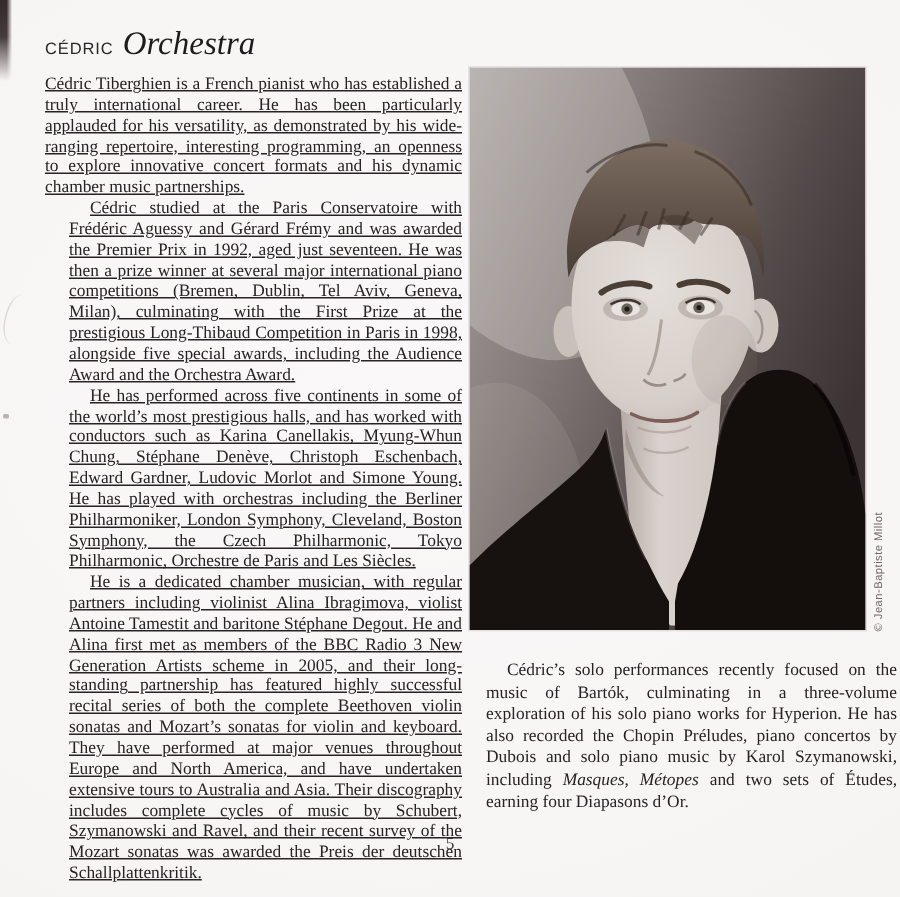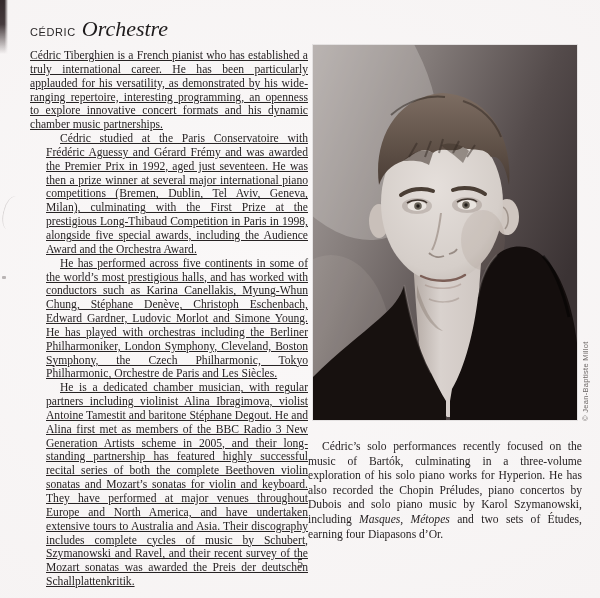--- a/index.html
+++ b/index.html
@@ -62,21 +62,21 @@
 
   .credit{
     position:absolute;left:581px;top:421px;
     transform:rotate(-90deg);transform-origin:0 0;
     font-family:"Liberation Sans", sans-serif;
     font-size:7.5px;letter-spacing:0.3px;color:#6e6967;
     white-space:nowrap;
   }
 
   .caption{
-    position:absolute;left:308px;top:440px;width:274px;
+    position:absolute;left:324px;top:440px;width:274px;
     font-size:11.6px;line-height:14.6px;
     text-align:justify;color:#272324;
     text-indent:14px;
   }
   .caption .italic{font-style:italic;}
 
   .page-number{
     position:absolute;left:0;top:557px;width:600px;
     text-align:center;font-size:11.5px;color:#3a3637;
   }
@@ -84,21 +84,21 @@
 </head>
 <body>
 
 <div class="page">
 
   <div class="scan-edge"></div>
   <div class="artifact-arc"></div>
   <div class="artifact-dot"></div>
 
   <div class="title">
-    <span class="first">CÉDRIC</span><span class="last">Orchestre</span>
+    <span class="first">CÉDRIC</span><span class="last">Orchestra</span>
   </div>
 
   <div class="bio">
     <p>Cédric Tiberghien is a French pianist who has established a truly international career. He has been particularly applauded for his versatility, as demonstrated by his wide-ranging repertoire, interesting programming, an openness to explore innovative concert formats and his dynamic chamber music partnerships.</p>
     <p class="indent">Cédric studied at the Paris Conservatoire with Frédéric Aguessy and Gérard Frémy and was awarded the Premier Prix in 1992, aged just seventeen. He was then a prize winner at several major international piano competitions (Bremen, Dublin, Tel Aviv, Geneva, Milan), culminating with the First Prize at the prestigious Long-Thibaud Competition in Paris in 1998, alongside five special awards, including the Audience Award and the Orchestra Award.</p>
     <p class="indent">He has performed across five continents in some of the world’s most prestigious halls, and has worked with conductors such as Karina Canellakis, Myung-Whun Chung, Stéphane Denève, Christoph Eschenbach, Edward Gardner, Ludovic Morlot and Simone Young. He has played with orchestras including the Berliner Philharmoniker, London Symphony, Cleveland, Boston Symphony, the Czech Philharmonic, Tokyo Philharmonic, Orchestre de Paris and Les Siècles.</p>
     <p class="indent">He is a dedicated chamber musician, with regular partners including violinist Alina Ibragimova, violist Antoine Tamestit and baritone Stéphane Degout. He and Alina first met as members of the BBC Radio 3 New Generation Artists scheme in 2005, and their long-standing partnership has featured highly successful recital series of both the complete Beethoven violin sonatas and Mozart’s sonatas for violin and keyboard. They have performed at major venues throughout Europe and North America, and have undertaken extensive tours to Australia and Asia. Their discography includes complete cycles of music by Schubert, Szymanowski and Ravel, and their recent survey of the Mozart sonatas was awarded the Preis der deutschen Schallplattenkritik.</p>
   </div>
 
   <div class="photo">

